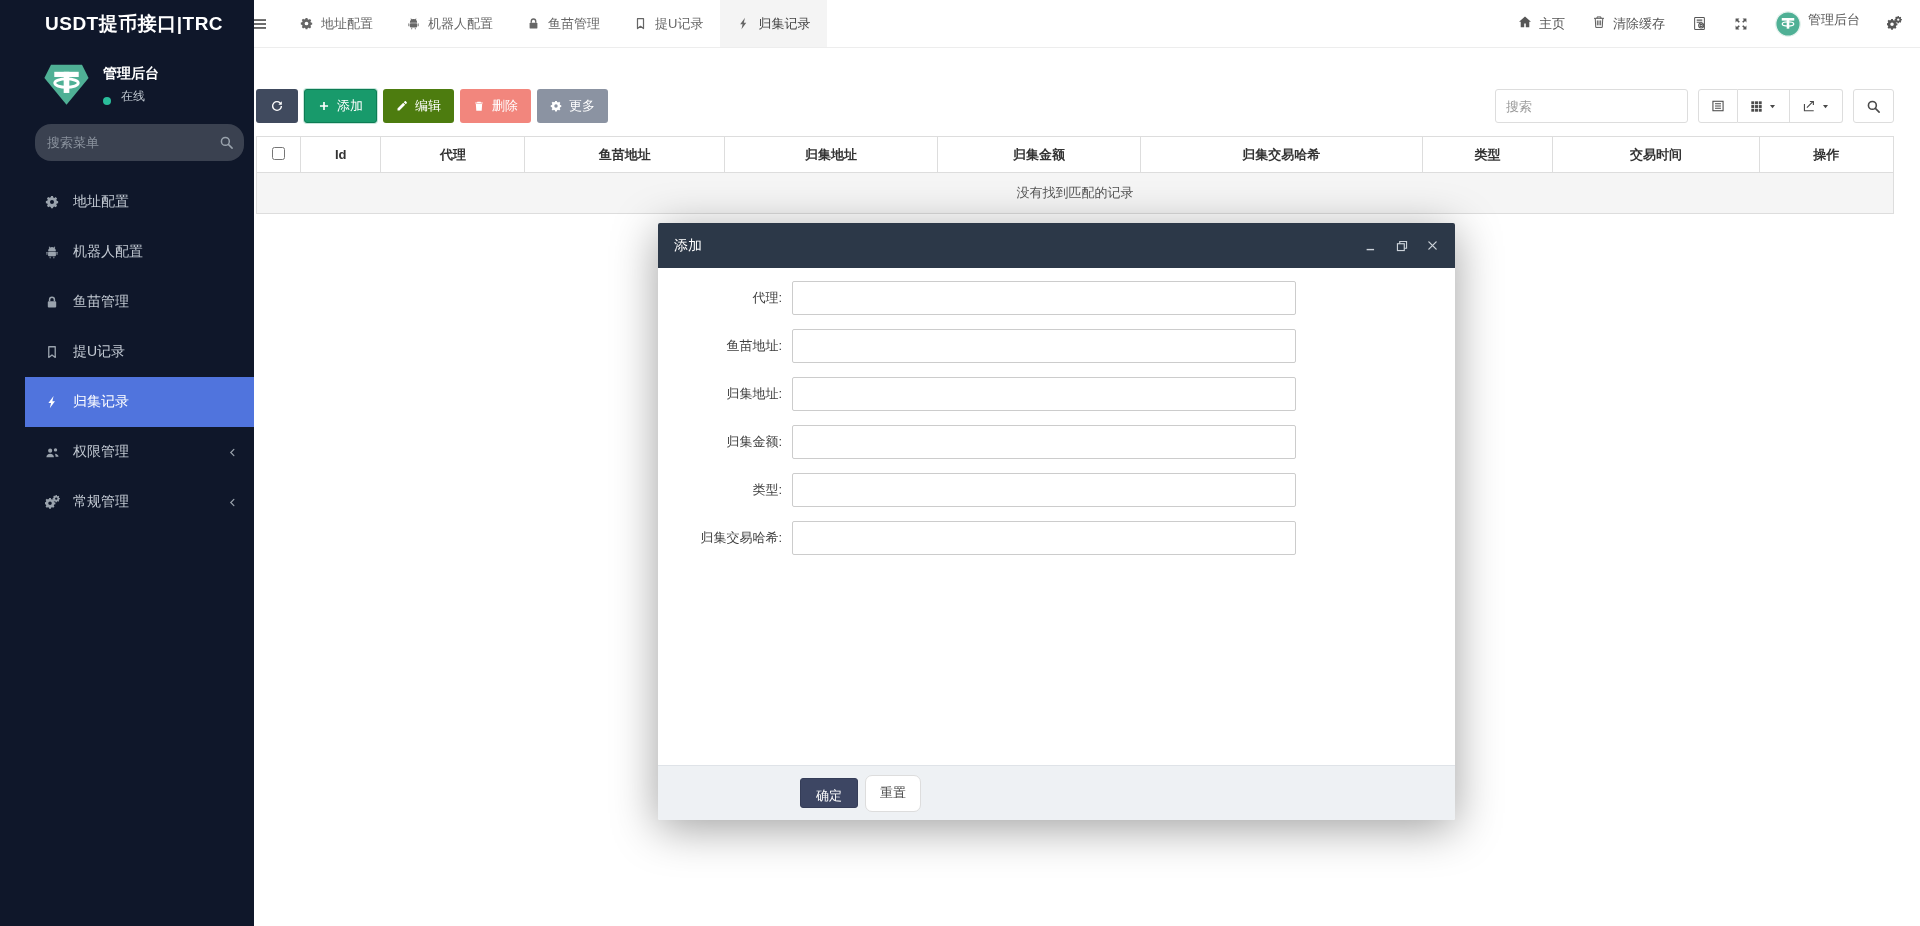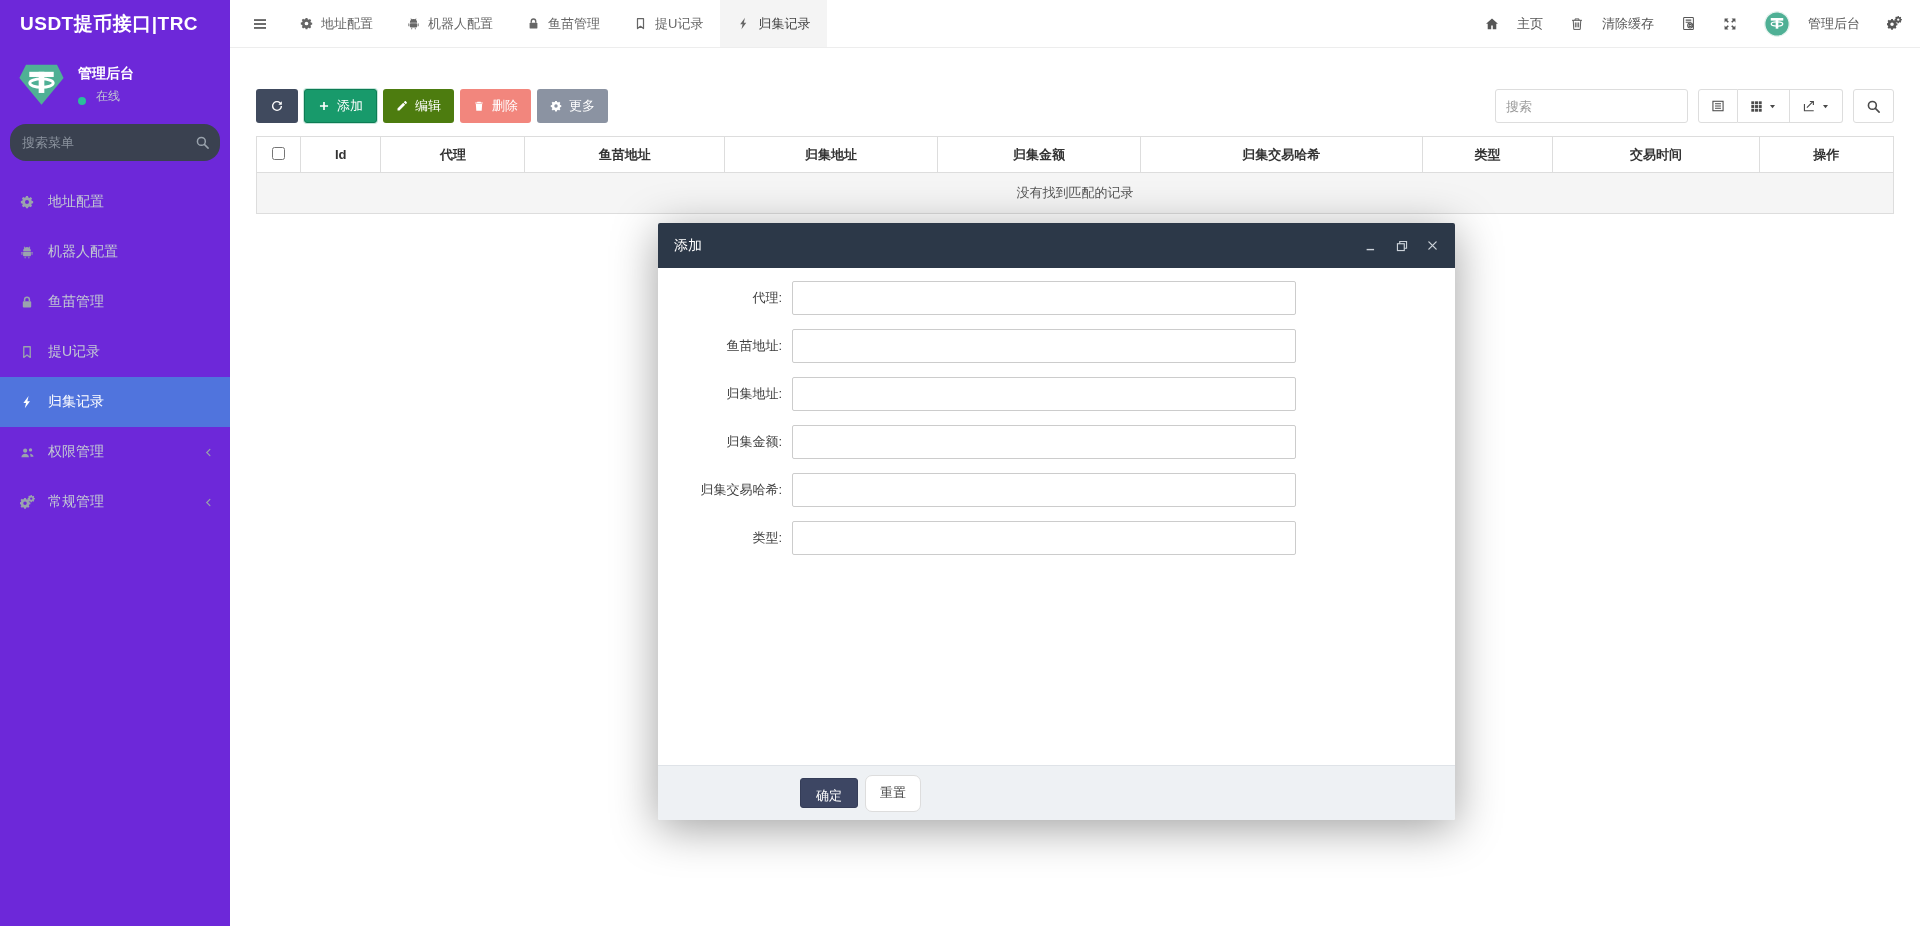--- a/index.html
+++ b/index.html
@@ -1,21 +1,21 @@
 <!DOCTYPE html>
 <html><head>
 <meta charset="utf-8">
 <style>
   * { margin:0; padding:0; box-sizing:border-box; }
   html,body { width:1920px; height:926px; overflow:hidden; }
   body { font-family:"Liberation Sans","DejaVu Sans",sans-serif; font-size:13px; background:#fff; color:#333; position:relative; }
   svg { display:block; }
 
   
-  .sidebar { position:absolute; left:0; top:0; width:230px; height:926px; background:#6d28d9; z-index:5; }
+  .sidebar { position:absolute; left:0; top:0; width:254px; height:926px; background:#0f172a; z-index:5;padding-left:25px; }
   .brand { height:48px; line-height:48px; padding-left:20px; color:#fff; font-size:19px; font-weight:bold; letter-spacing:.5px; }
   .user-panel { display:flex; align-items:center; gap:13px; padding:13px 18px 10px 18px; }
   .logo-wrap { width:47px; height:47px; flex:none; }
   .user-name { color:#fff; font-size:14px; font-weight:bold; margin-bottom:5px; }
   .user-status { display:flex; align-items:flex-end; gap:10px; color:#c2cad2; font-size:12px; }
   .dot { width:8px; height:8px; border-radius:50%; background:#2abd9b; display:inline-block; }
   .side-search { position:relative; margin:6px 10px 16px 10px; }
   .side-search input { width:100%; height:37px; background:#3a4150; border:none; border-radius:16px; color:#d4dae0; padding:0 32px 0 12px; font-size:13px; font-family:Liberation Sans, sans-serif; outline:none; }
   .side-search input::placeholder { color:#8b939e; }
   .side-search .s-icon { position:absolute; right:10px; top:11px; color:#9aa3ad; }
@@ -27,21 +27,21 @@
   .menu-item .chev { margin-left:auto; margin-right:16px; color:#98a1ab; display:flex; }
 
   
   .topbar { position:absolute; left:230px; right:0; top:0; height:48px; background:#fff; border-bottom:1px solid #ededed; display:flex; align-items:center; z-index:4; }
   .hamburger { padding:0 15px 0 22px; color:#555; display:flex; cursor:pointer; }
   .tabs { display:flex; height:100%; }
   .tab { display:flex; align-items:center; gap:8px; padding:0 17px; color:#666; font-size:13px; cursor:pointer; height:100%; }
   .tab .ti { color:#666; display:flex; }
   .tab.active { background:#f4f4f4; color:#444; }
   .topbar-right { margin-left:auto; display:flex; align-items:center; gap:27px; padding-right:18px; color:#565656; font-size:13px; }
-  .tb-item { display:flex; align-items:center; gap:18px; cursor:pointer; color:#565656; }
+  .tb-item { display:flex; gap:7px; cursor:pointer; color:#565656; }
   .avatar { width:26px; height:26px; flex:none; }
 
   
   .content { position:absolute; left:230px; top:48px; right:0; bottom:0; background:#fff; padding:41px 26px 0 26px; }
   .toolbar { display:flex; align-items:center; }
   .btn { height:34px; border:none; border-radius:3px; color:#fff; font-size:13px; font-family:inherit; display:inline-flex; align-items:center; gap:7px; padding:0 13px; margin-right:6px; cursor:pointer; }
   .btn .bi { display:flex; }
   .btn-refresh { background:#404a5e; width:42px; justify-content:center; padding:0; }
   .btn-add { background:#189a6b; border:1px solid #0d7c54; box-shadow:0 0 0 1px rgba(24,154,107,.25); }
   .btn-edit { background:#4d7c0f; }
@@ -466,25 +466,25 @@
     </div>
     <div class="form-row">
       <label class="form-label">归集地址:</label>
       <input class="form-input" value="" style="">
     </div>
     <div class="form-row">
       <label class="form-label">归集金额:</label>
       <input class="form-input" value="" style="">
     </div>
     <div class="form-row">
+      <label class="form-label">类型:</label>
+      <input class="form-input" value="" style="">
+    </div>
+    <div class="form-row">
       <label class="form-label">归集交易哈希:</label>
-      <input class="form-input" value="" style="">
-    </div>
-    <div class="form-row">
-      <label class="form-label">类型:</label>
       <input class="form-input" value="" style="">
     </div>
   </div>
   <div class="modal-footer">
     <button class="btn-ok">确定</button>
     <button class="btn-reset">重置</button>
   </div>
 </div>
 
 </body></html>

